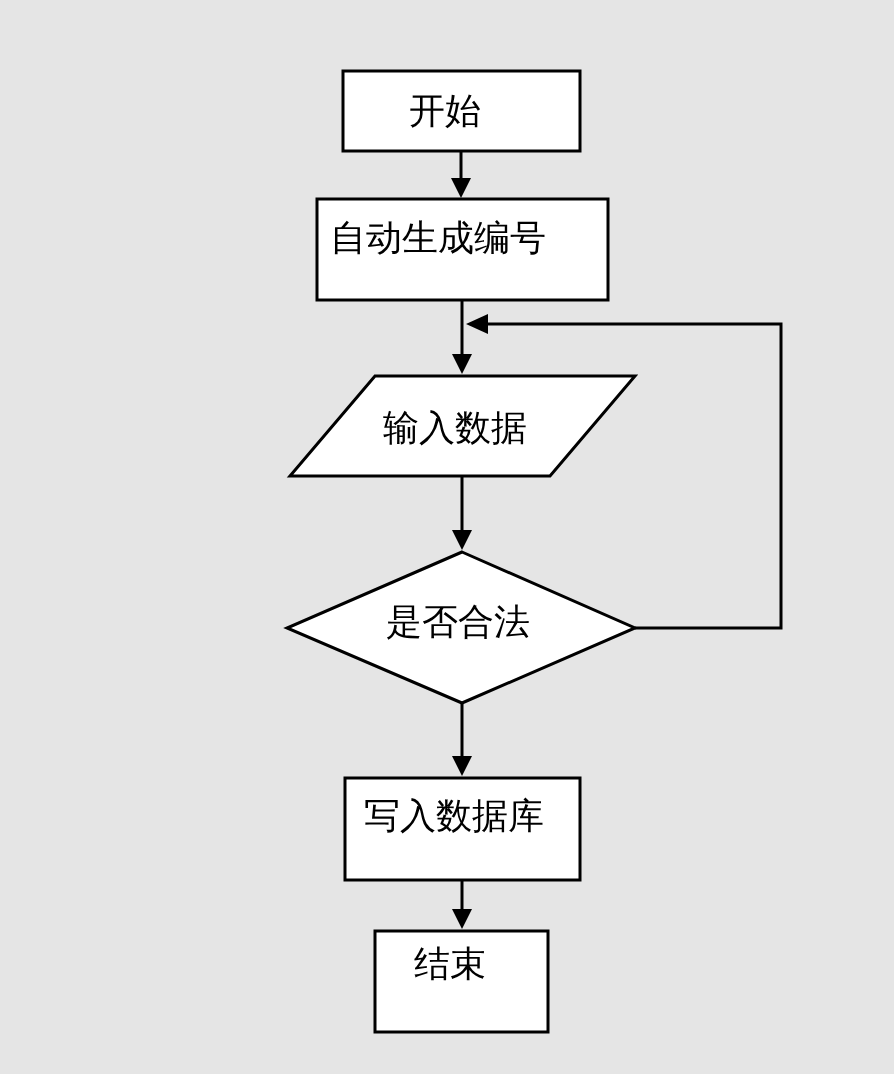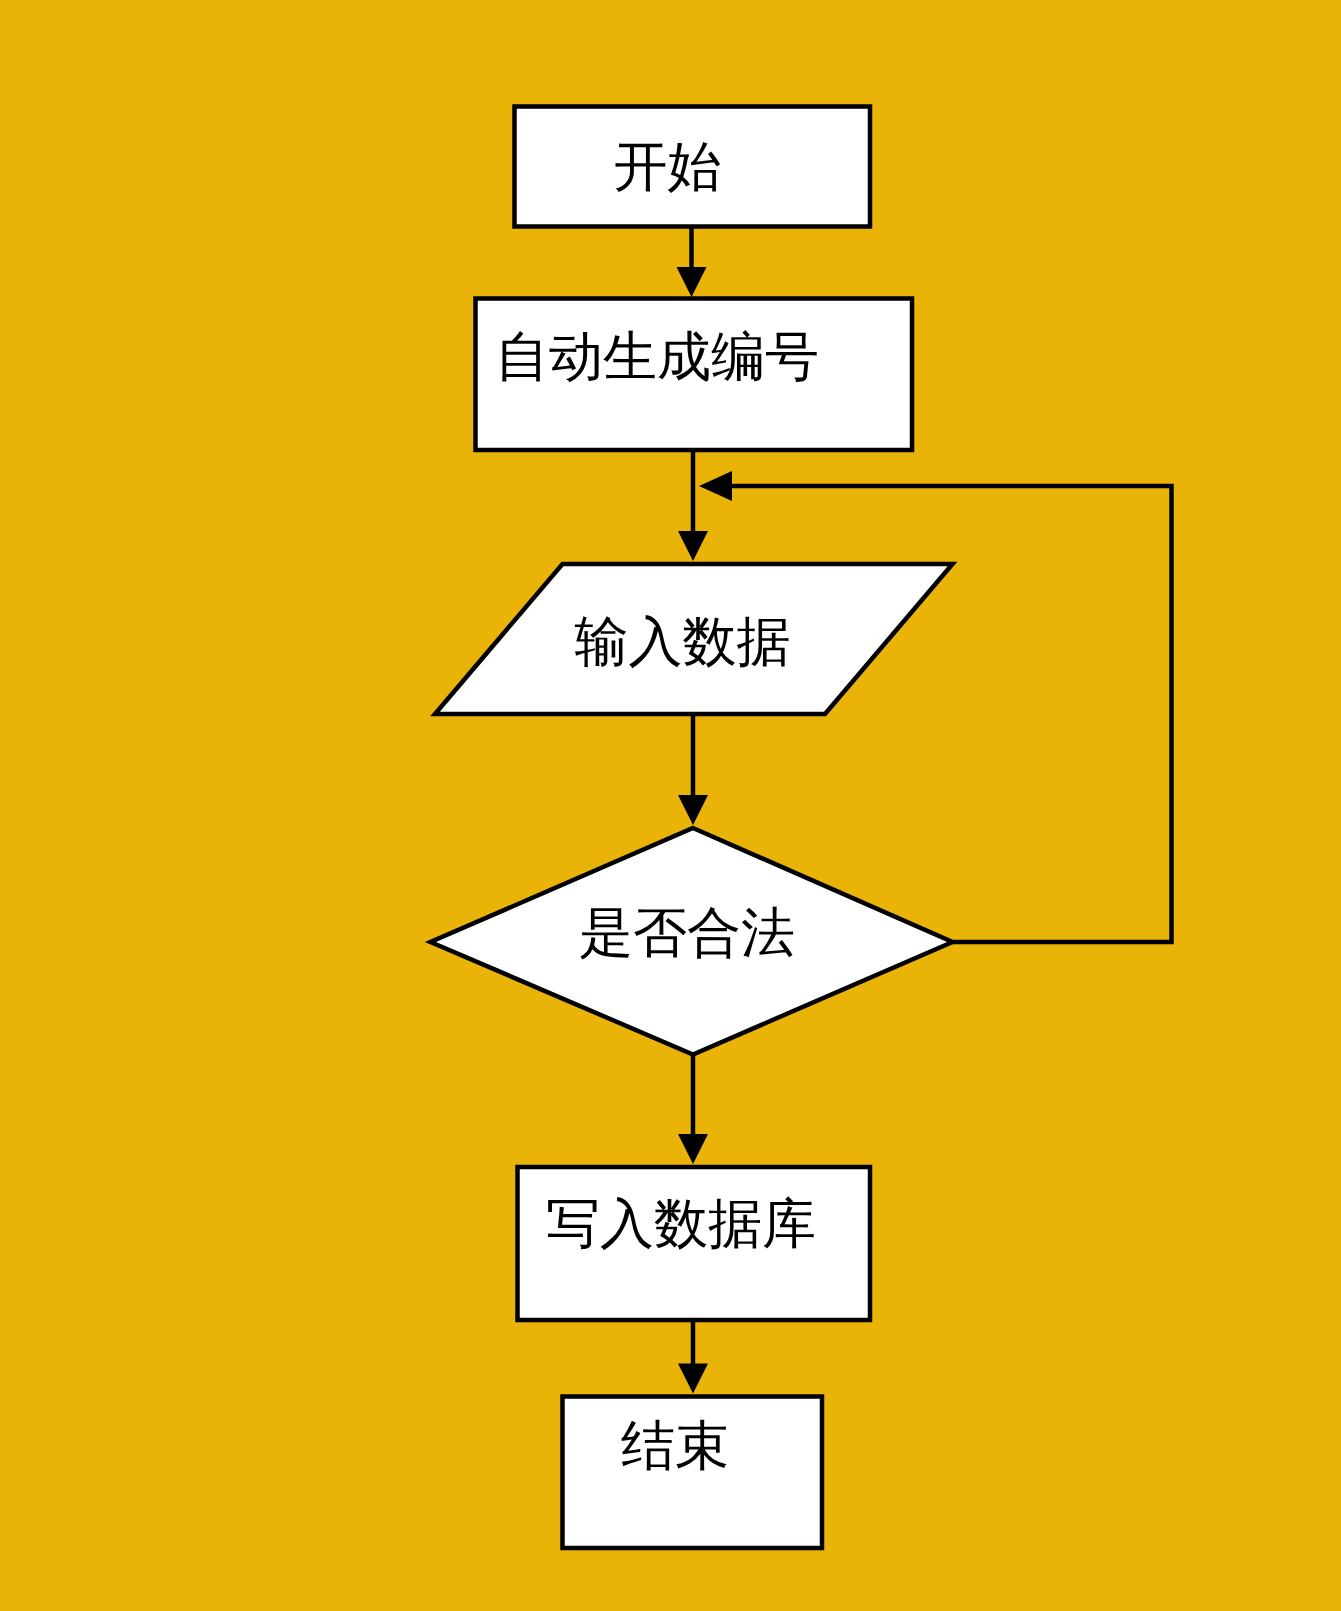--- a/index.html
+++ b/index.html
@@ -4,21 +4,21 @@
 <style>
   html, body {
     margin: 0;
     padding: 0;
     background: #ffffff;
   }
   .stage {
     position: relative;
     width: 894px;
     height: 1074px;
-    background: #eab308;
+    background: #e5e5e5;
     overflow: hidden;
   }
   svg.flow {
     display: block;
     width: 894px;
     height: 1074px;
   }
   .shape {
     fill: #ffffff;
     stroke: #000000;

